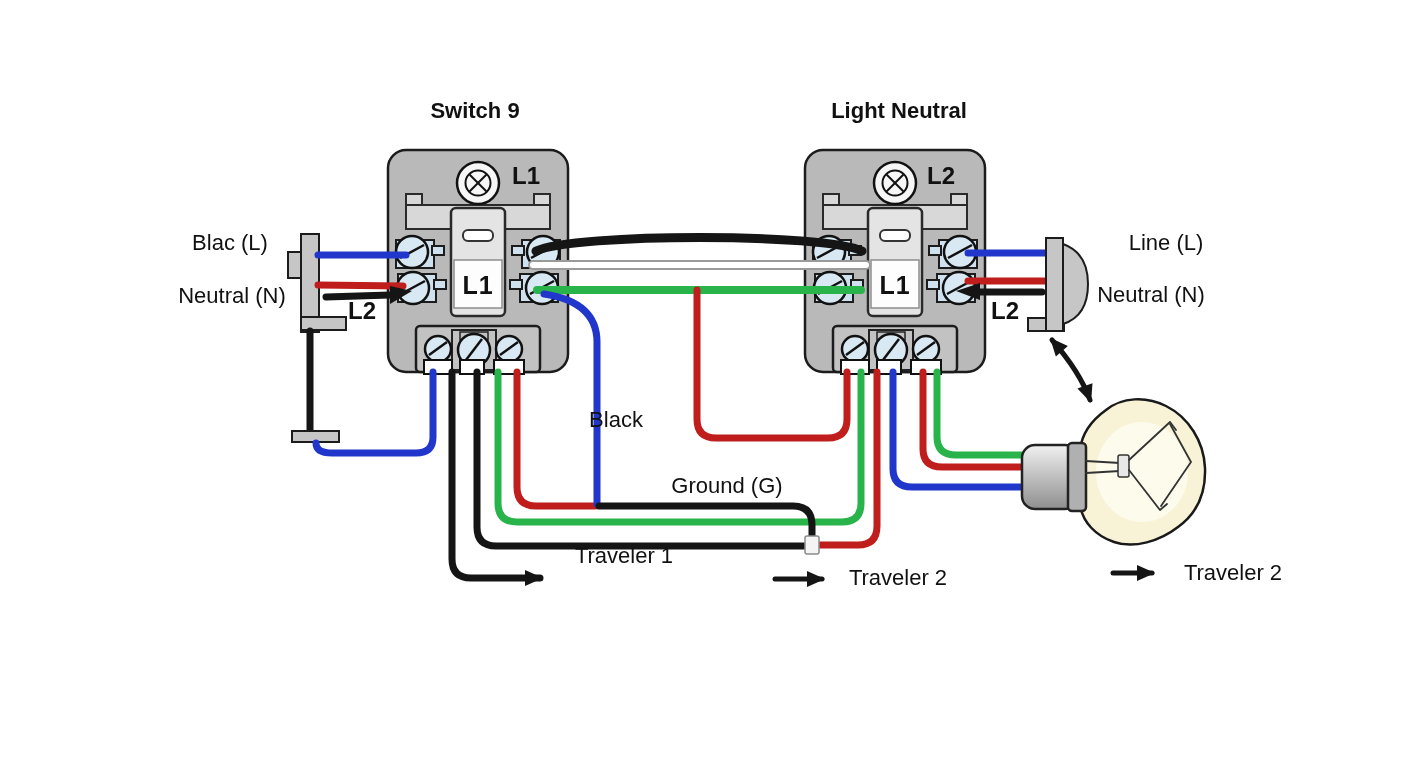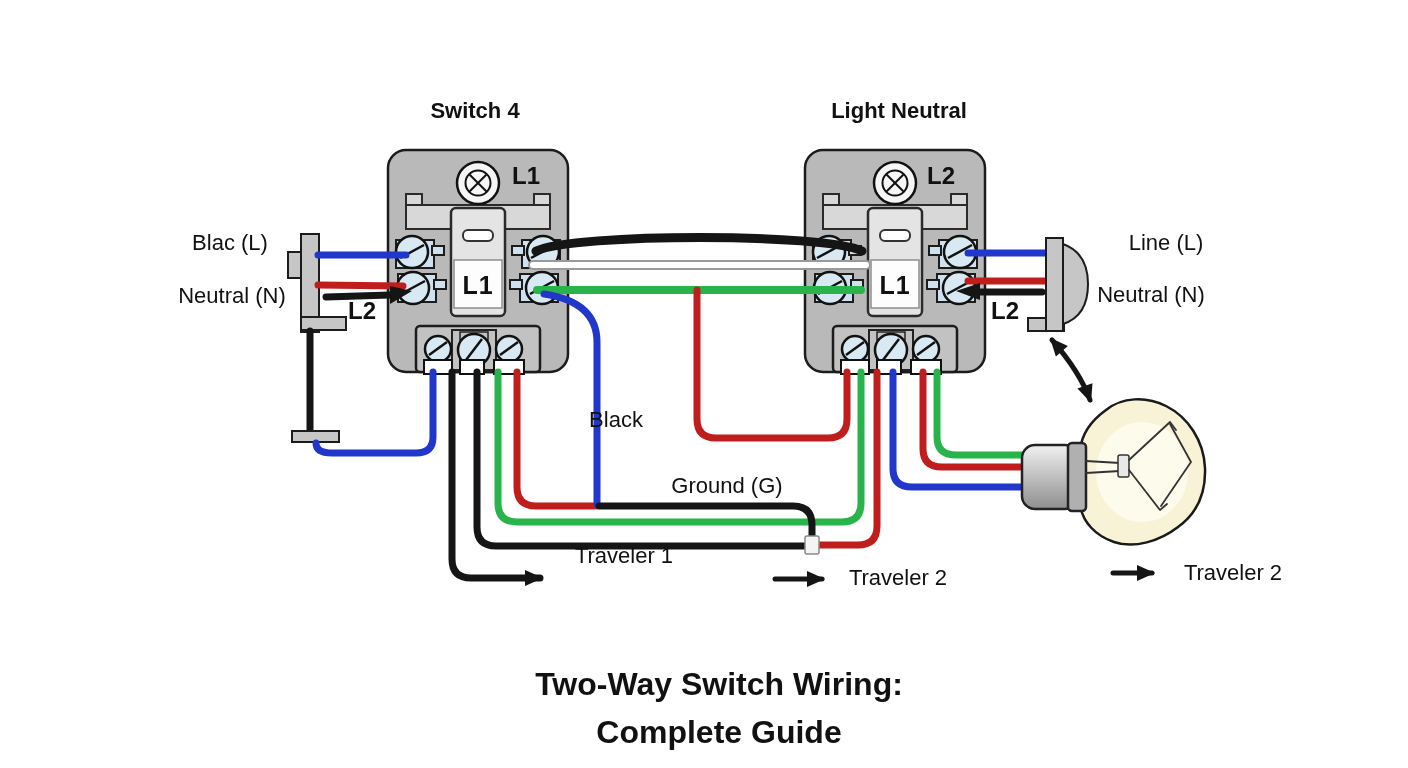--- a/index.html
+++ b/index.html
@@ -161,36 +161,34 @@
         <path class="fil" d="M1129,460 L1170,422 M1170,422 L1176,430"></path>
         <path class="fil" d="M1129,470 L1160,510 M1160,510 L1167,504"></path>
         <path class="fil" d="M1170,424 L1191,462 L1161,506"></path>
       </g>
     </g>
 
     <path class="arrow-line" marker-end="url(#ah)" d="M775,579 L822,579"></path>
     <path class="arrow-line" marker-end="url(#ah)" d="M1113,573 L1152,573"></path>
   </svg>
 
-  <div class="lbl heading" style="left:475px;top:111px">Switch 4</div>
+  <div class="lbl heading" style="left:475px;top:111px">Switch 9</div>
   <div class="lbl heading" style="left:899px;top:111px">Light Neutral</div>
   <div class="lbl corner" style="left:526px;top:176px">L1</div>
   <div class="lbl corner" style="left:941px;top:176px">L2</div>
   <div class="lbl toggle" style="left:478px;top:285px">L1</div>
   <div class="lbl toggle" style="left:895px;top:285px">L1</div>
 
   <div class="lbl" style="left:230px;top:243px">Blac (L)</div>
   <div class="lbl" style="left:232px;top:296px">Neutral (N)</div>
   <div class="lbl corner" style="left:362px;top:311px">L2</div>
 
   <div class="lbl" style="left:1166px;top:243px">Line (L)</div>
   <div class="lbl" style="left:1151px;top:295px">Neutral (N)</div>
   <div class="lbl corner" style="left:1005px;top:311px">L2</div>
 
   <div class="lbl" style="left:616px;top:420px">Black</div>
   <div class="lbl" style="left:727px;top:486px">Ground (G)</div>
   <div class="lbl" style="left:624px;top:556px">Traveler 1</div>
   <div class="lbl" style="left:898px;top:578px">Traveler 2</div>
   <div class="lbl" style="left:1233px;top:573px">Traveler 2</div>
 
-  <div class="lbl title-line" style="left:719px;top:684px">Two-Way Switch Wiring:</div>
-  <div class="lbl title-line" style="left:719px;top:732px">Complete Guide</div>
 </div>
 
 </body></html>

